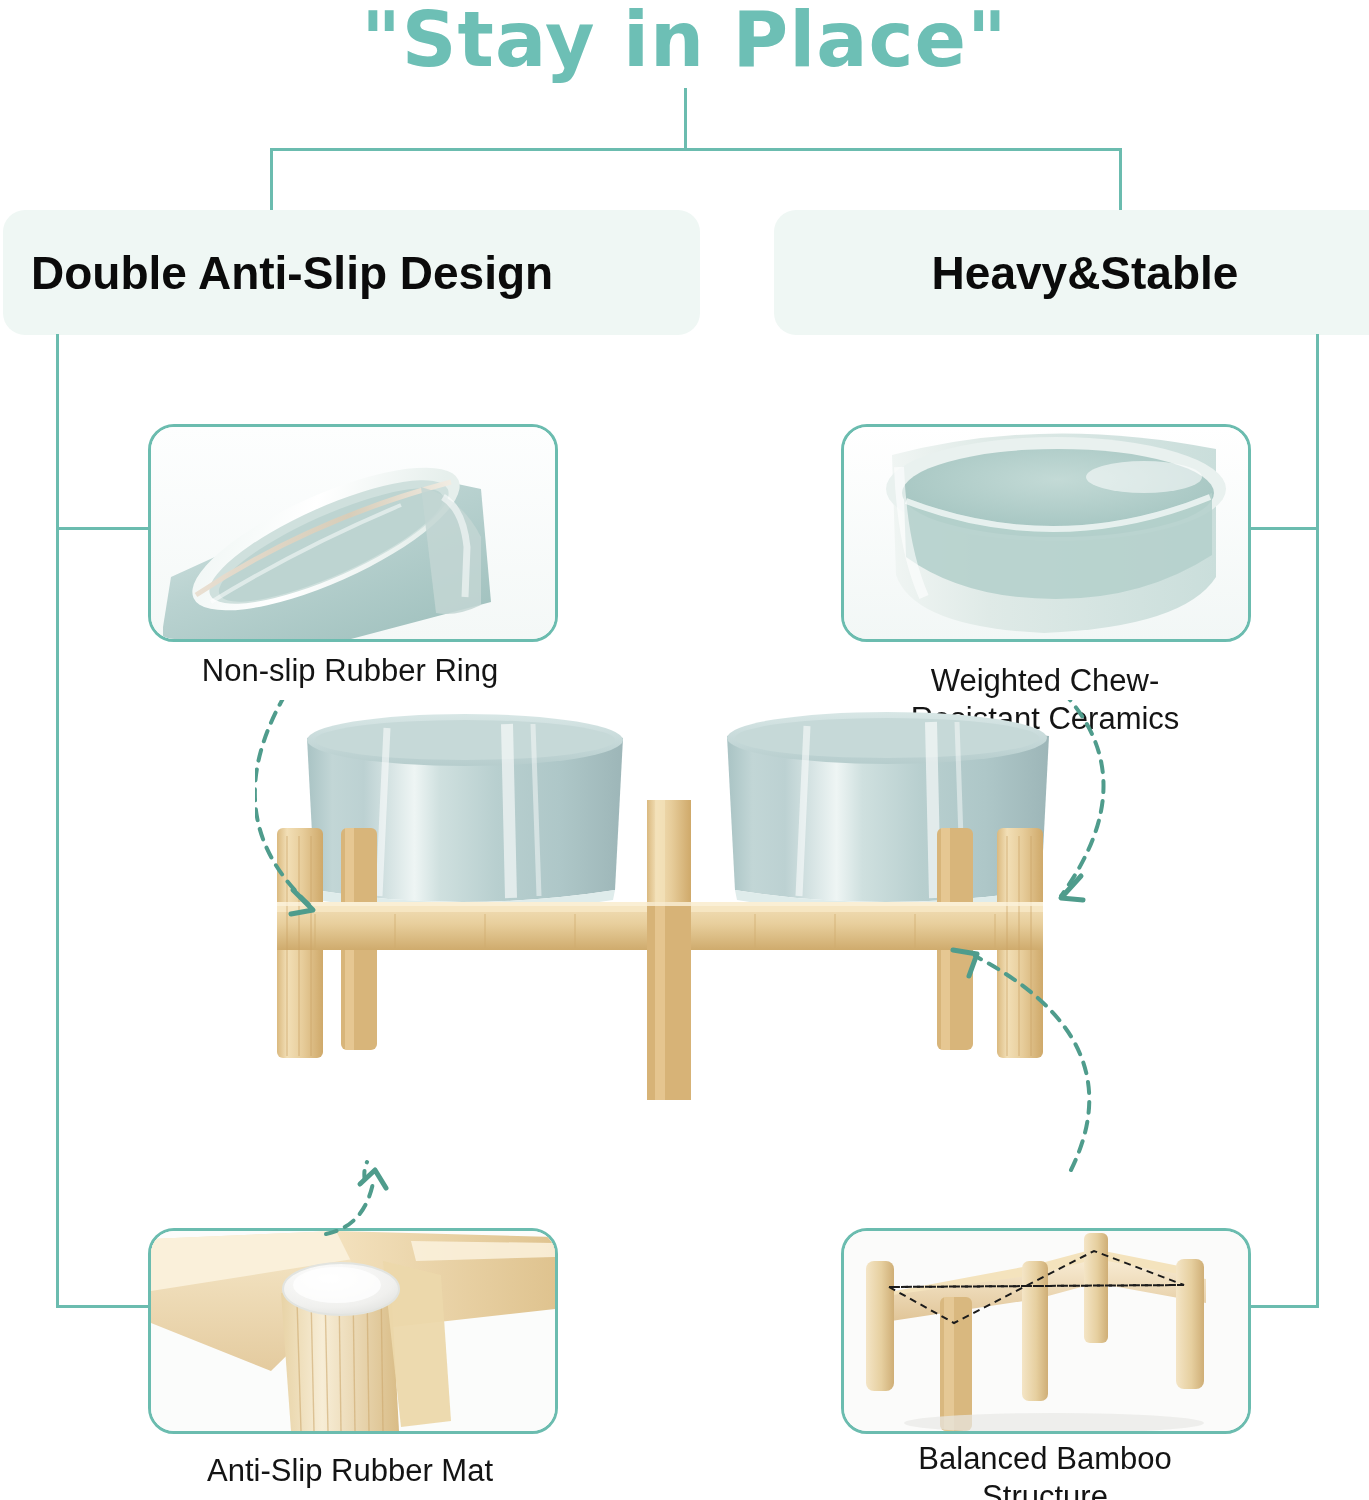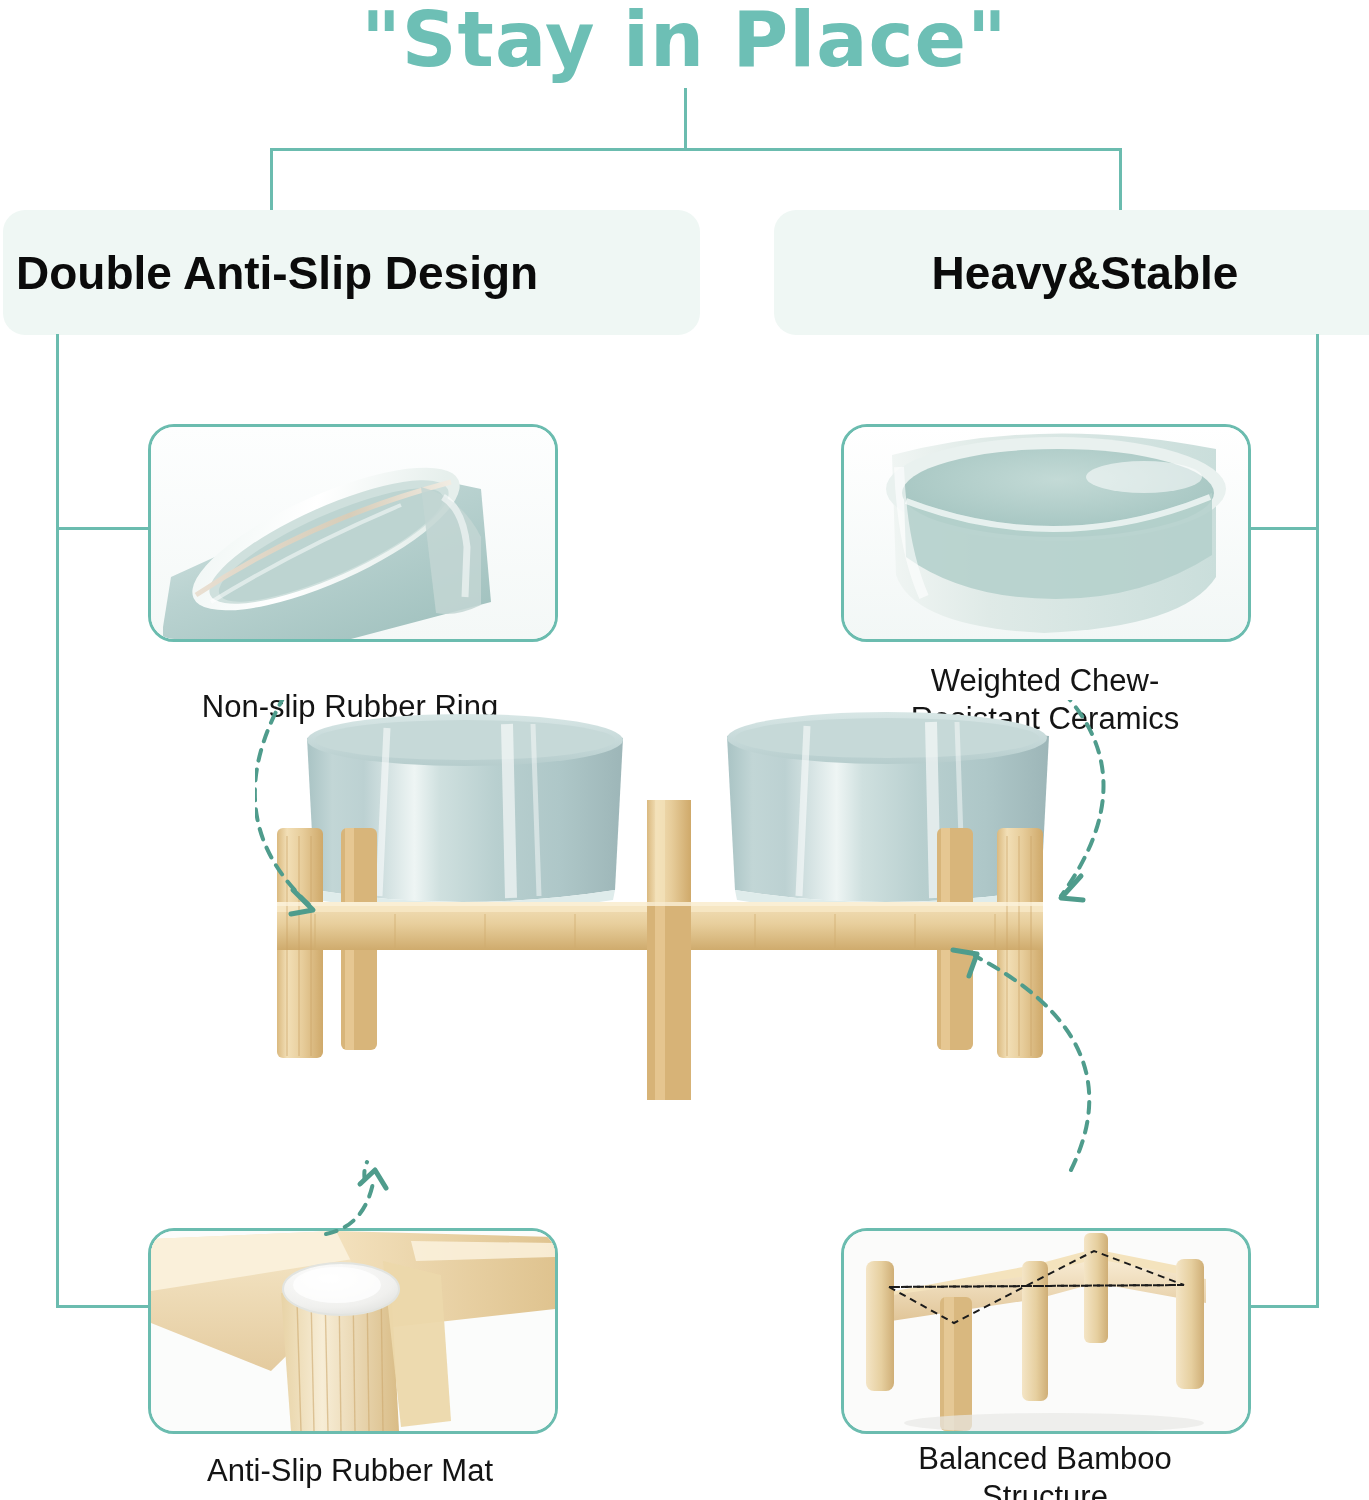--- a/index.html
+++ b/index.html
@@ -46,21 +46,21 @@
     background: #EFF7F4;
     border-radius: 22px;
     display: flex;
     align-items: center;
     justify-content: center;
     font-family: "Liberation Sans", sans-serif;
     font-weight: bold;
     color: #0b0b0b;
     white-space: nowrap;
   }
-  .pill-left  { left: 3px;   top: 210px; width: 697px; height: 125px; font-size: 46px; justify-content: flex-start; padding-left: 13px; box-sizing: border-box; }
+  .pill-left  { left: 3px;   top: 210px; width: 697px; height: 125px; font-size: 46px; justify-content: flex-start; padding-left: 28px; box-sizing: border-box; }
   .pill-right { left: 774px; top: 210px; width: 622px; height: 125px; font-size: 46px; text-align: right; }
 
   
   .thumb {
     position: absolute;
     border: 3px solid #6BBCAF;
     border-radius: 26px;
     overflow: hidden;
     background: #fbfdfc;
   }
@@ -74,21 +74,21 @@
   
   .caption {
     position: absolute;
     text-align: center;
     font-family: "Liberation Sans", sans-serif;
     font-size: 31px;
     line-height: 38px;
     color: #141414;
     white-space: pre-line;
   }
-  .cap-tl { left: 140px; top: 652px; width: 420px; margin-top: 36px; }
+  .cap-tl { left: 140px; top: 652px; width: 420px; }
   .cap-tr { left: 840px; top: 652px; width: 410px; margin-top: 10px; }
   .cap-bl { left: 140px; top: 1452px; width: 420px; }
   .cap-br { left: 840px; top: 1440px; width: 410px; }
 
   
   .hero {
     position: absolute;
     left: 255px;
     top: 700px;
     width: 860px;

